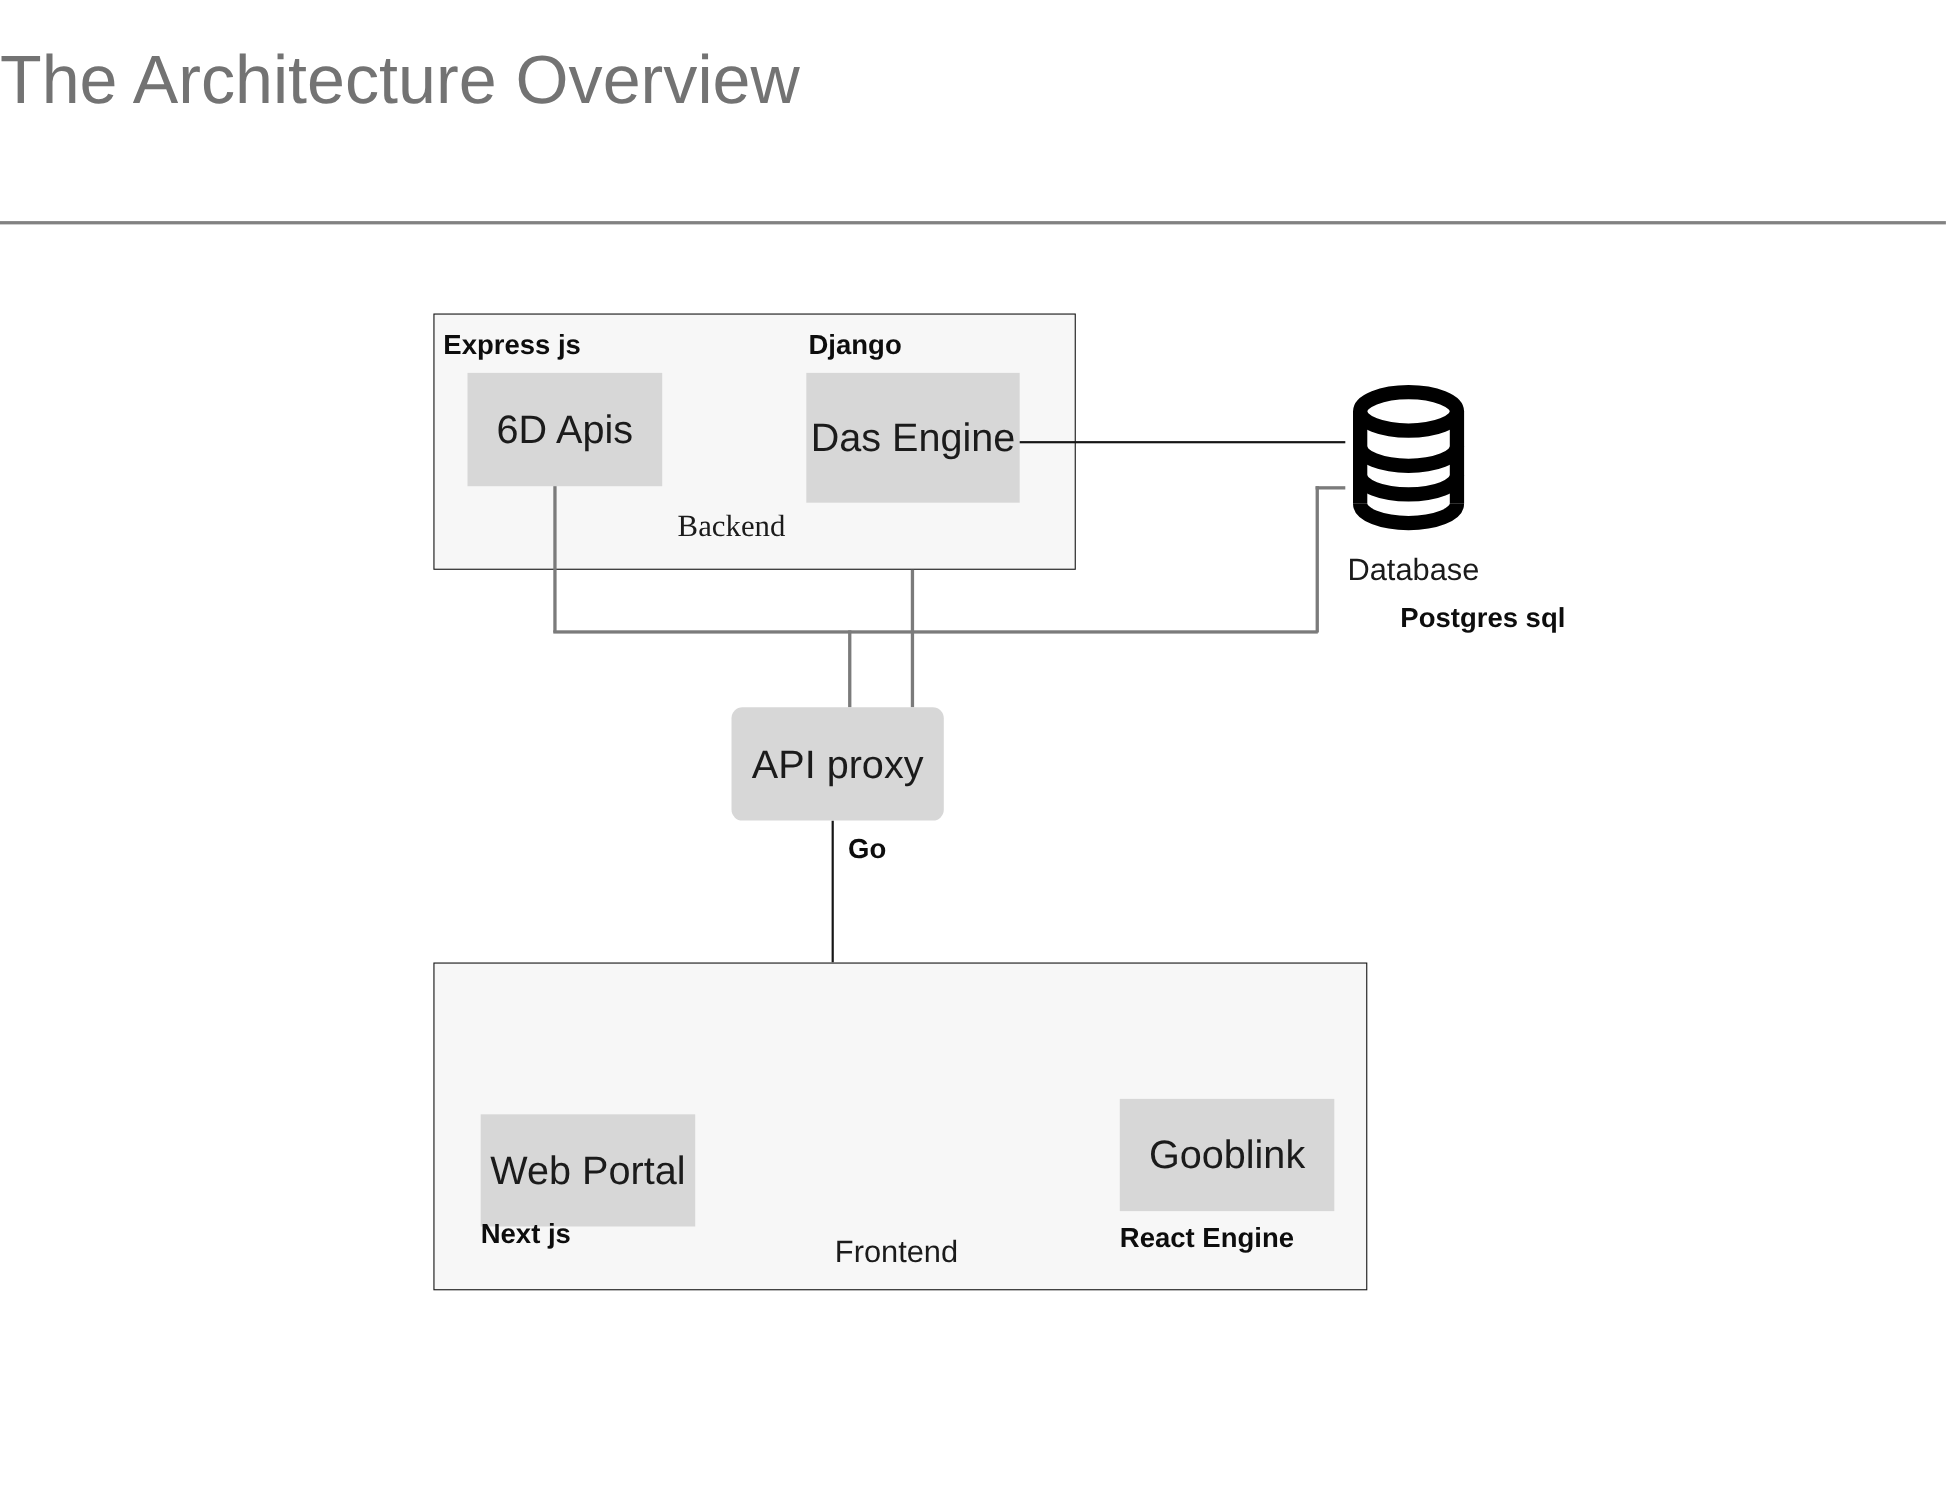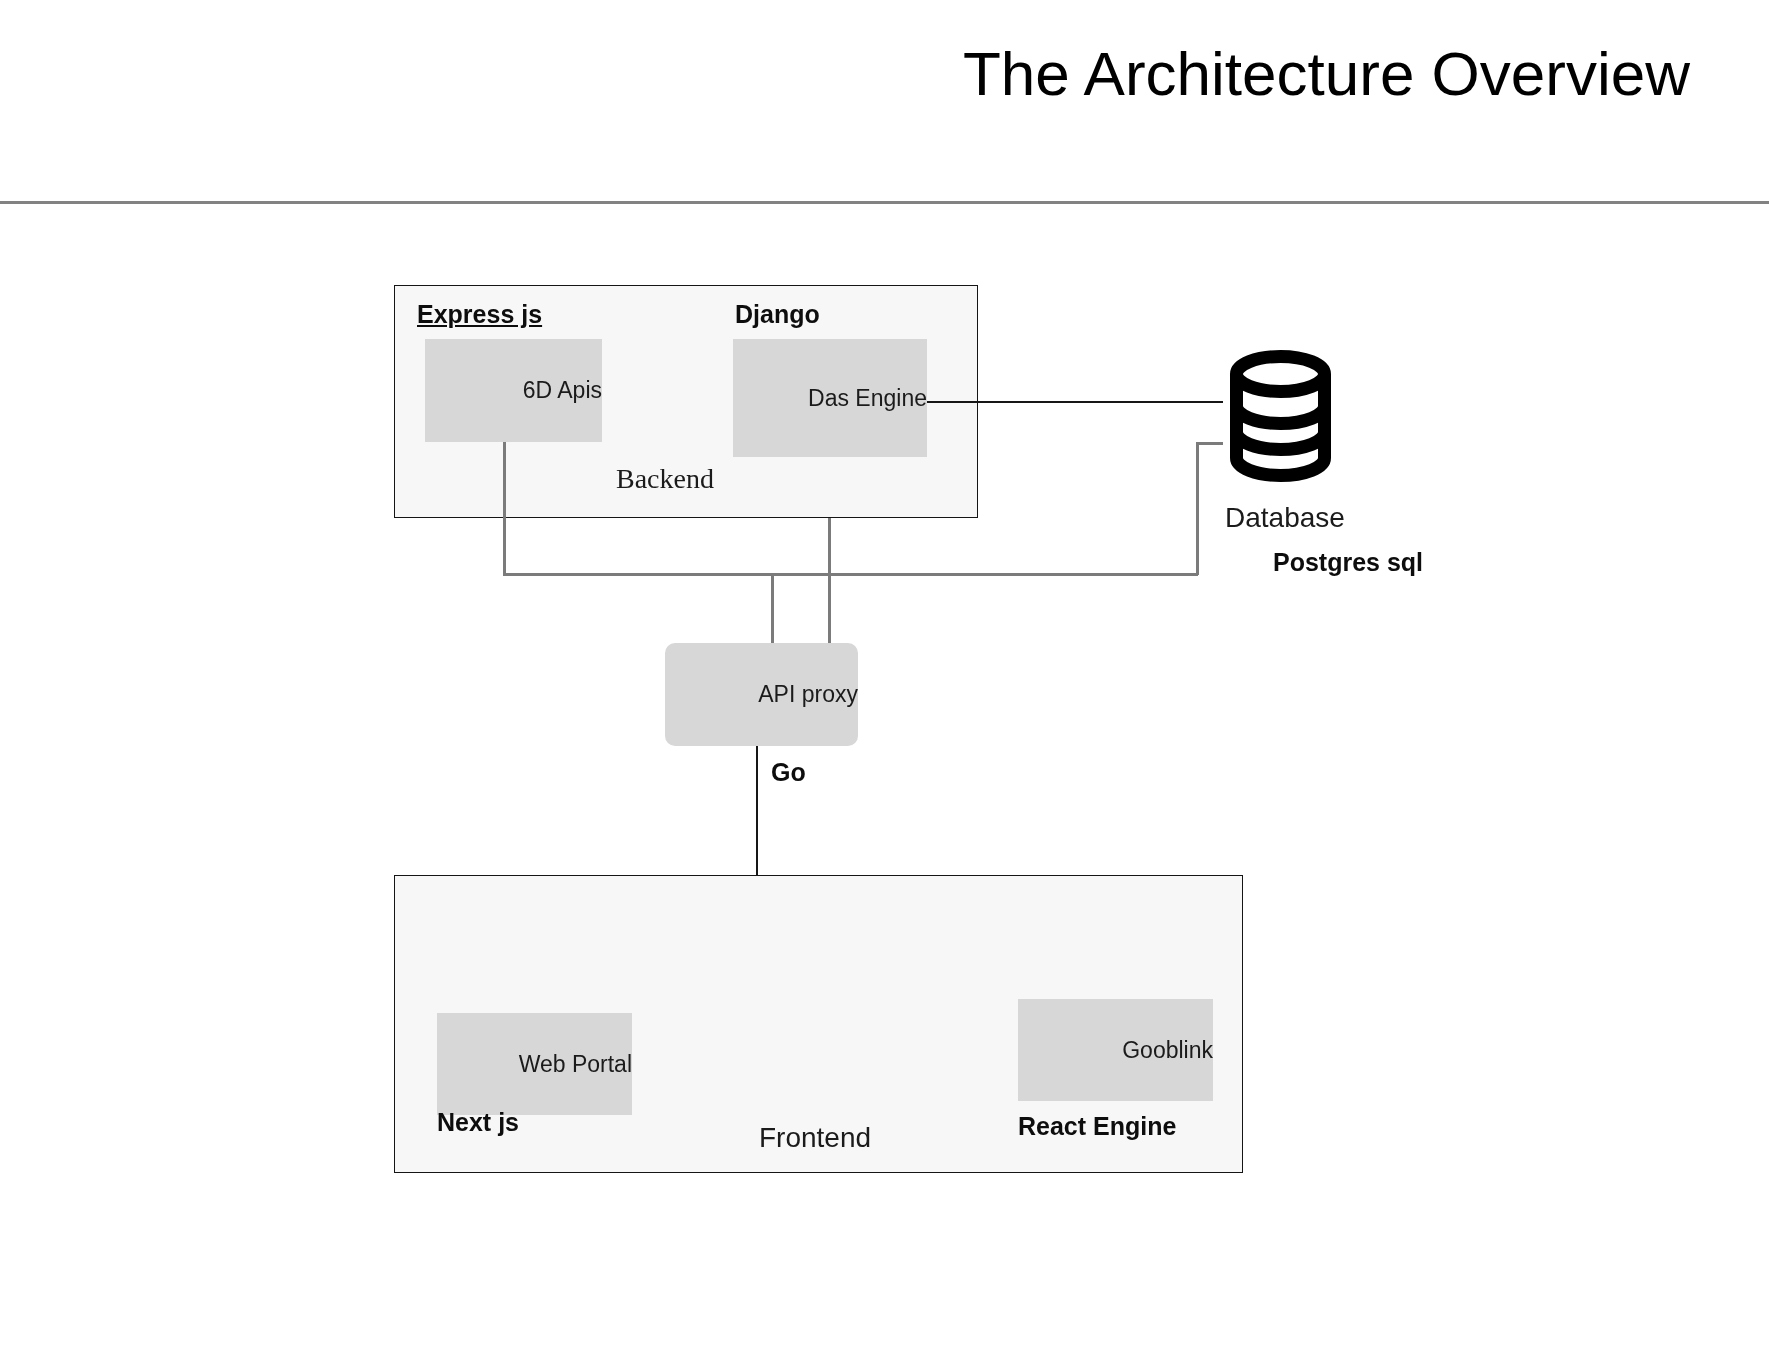--- a/index.html
+++ b/index.html
@@ -2,47 +2,47 @@
 <html><head>
 <meta charset="utf-8">
 <style>
   html,body{margin:0;padding:0;}
   body{
     width:1769px;height:1352px;position:relative;background:#ffffff;
     font-family:"Liberation Sans", sans-serif;color:#151515;overflow:hidden;
   }
   .abs{position:absolute;}
   .title{
-    left:0;top:38px;width:1690px;text-align:right;
-    font-size:62px;font-weight:400;color:#000000;letter-spacing:0;
+    left:0;top:38px;width:1690px;text-align:left;
+    font-size:62px;font-weight:400;color:#737373;letter-spacing:0;
   }
   .divider{left:0;top:201px;width:1769px;height:3px;background:#828282;}
   .group-box{
     background:#f7f7f7;border:1.5px solid #151515;box-sizing:border-box;
   }
   .node-box{
-    background:#d7d7d7;display:flex;align-items:center;justify-content:flex-end;
-    font-size:23px;color:#1b1b1b;
+    background:#d7d7d7;display:flex;align-items:center;justify-content:center;
+    font-size:36px;color:#1b1b1b;
   }
   .tech-label{font-size:25px;font-weight:bold;color:#0d0d0d;white-space:nowrap;}
   .caption{font-size:28px;color:#1b1b1b;white-space:nowrap;}
   .line{background:#7b7b7b;}
   .line-dark{background:#161616;}
   .center-text{text-align:center;}
   svg{display:block;}
 </style>
 </head>
 <body>
 
 <div class="abs title">The Architecture Overview</div>
 <div class="abs divider"></div>
 
 <div class="abs group-box" style="left:394px;top:285px;width:584px;height:233px;"></div>
 
-<div class="abs tech-label" style="left:417px;top:300px;text-decoration:underline;">Express js</div>
+<div class="abs tech-label" style="left:403px;top:300px;">Express js</div>
 
 <div class="abs node-box" style="left:425px;top:339px;width:177px;height:103px;">
   <span>6D Apis</span>
 </div>
 
 <div class="abs tech-label" style="left:735px;top:300px;">Django</div>
 
 <div class="abs node-box" style="left:733px;top:339px;width:194px;height:118px;">
   <span>Das Engine</span>
 </div>

